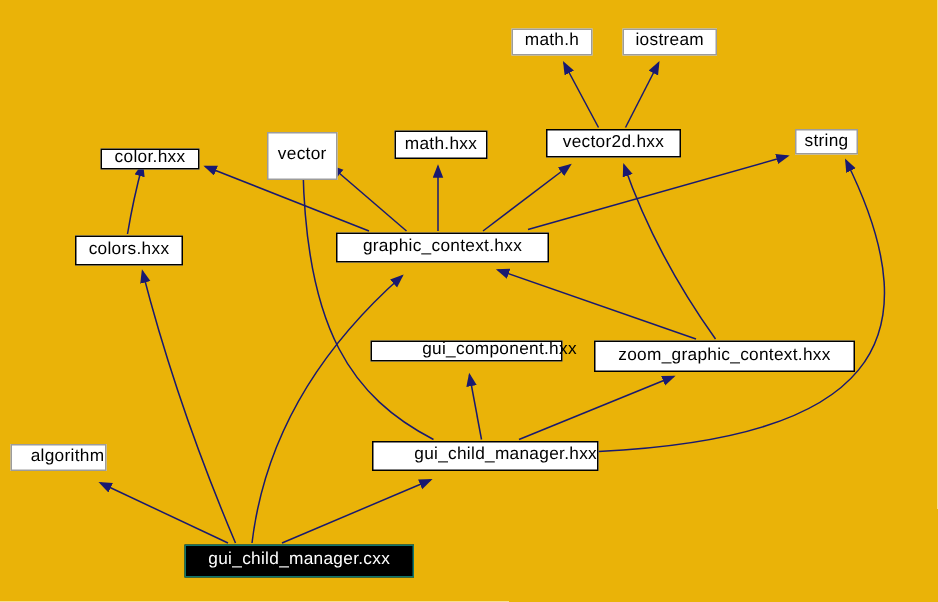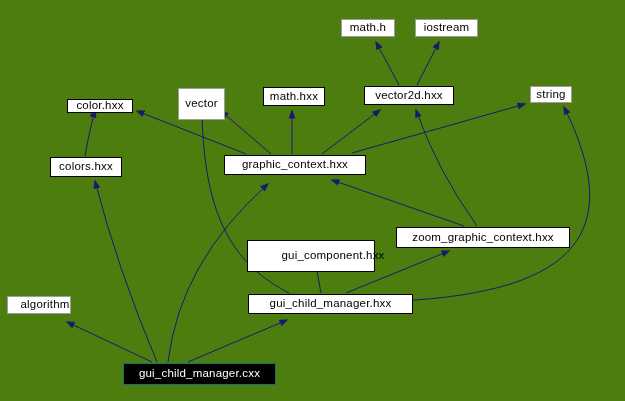--- a/index.html
+++ b/index.html
@@ -4,21 +4,21 @@
 <style>
   html, body {
     margin: 0;
     padding: 0;
     background: #ffffff;
   }
   #stage {
     position: relative;
     width: 625px;
     height: 401px;
-    background: #4d7c0f;
+    background: #eab308;
     font-family: "Liberation Sans", "DejaVu Sans", sans-serif;
     overflow: hidden;
   }
   #edge-layer {
     position: absolute;
     left: 0; top: 0;
     width: 625px; height: 401px;
   }
   .edge {
     fill: none;
@@ -92,27 +92,27 @@
       </div>
       <div class="node external" style="left: 530px; top: 86px; width: 42px; height: 17px;">
         <span>string</span>
       </div>
       <div class="node documented" style="left: 50px; top: 157px; width: 72px; height: 20px;">
         <span>colors.hxx</span>
       </div>
       <div class="node documented" style="left: 224px; top: 155px; width: 142px; height: 20px;">
         <span>graphic_context.hxx</span>
       </div>
-      <div class="node documented" style="left: 247px; top: 240px; width: 128px; height: 32px; padding-left: 44px;">
+      <div class="node documented" style="left: 247px; top: 227px; width: 128px; height: 14px; padding-left: 44px;">
         <span>gui_component.hxx</span>
       </div>
       <div class="node documented" style="left: 396px; top: 227px; width: 174px; height: 21px;">
         <span>zoom_graphic_context.hxx</span>
       </div>
-      <div class="node documented" style="left: 248px; top: 294px; width: 165px; height: 20px;">
+      <div class="node documented" style="left: 248px; top: 294px; width: 151px; height: 20px; justify-content: flex-end;">
         <span>gui_child_manager.hxx</span>
       </div>
       <div class="node external" style="left: 7px; top: 296px; width: 64px; height: 18px; padding-left: 12px;">
         <span>algorithm</span>
       </div>
       <div class="node focus" style="left: 83px; top: 363px; width: 153px; height: 22px;">
         <span>gui_child_manager.cxx</span>
       </div>
     </div>
 </div>

